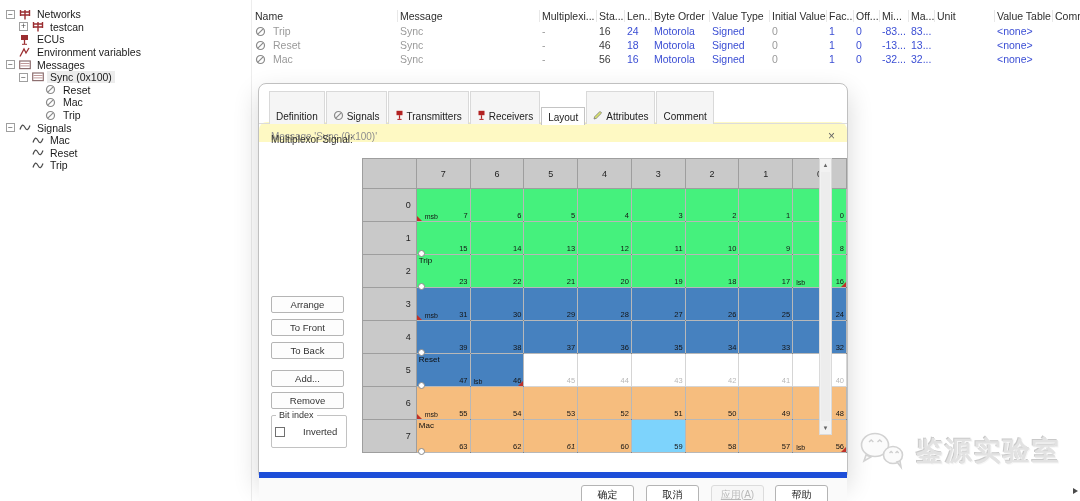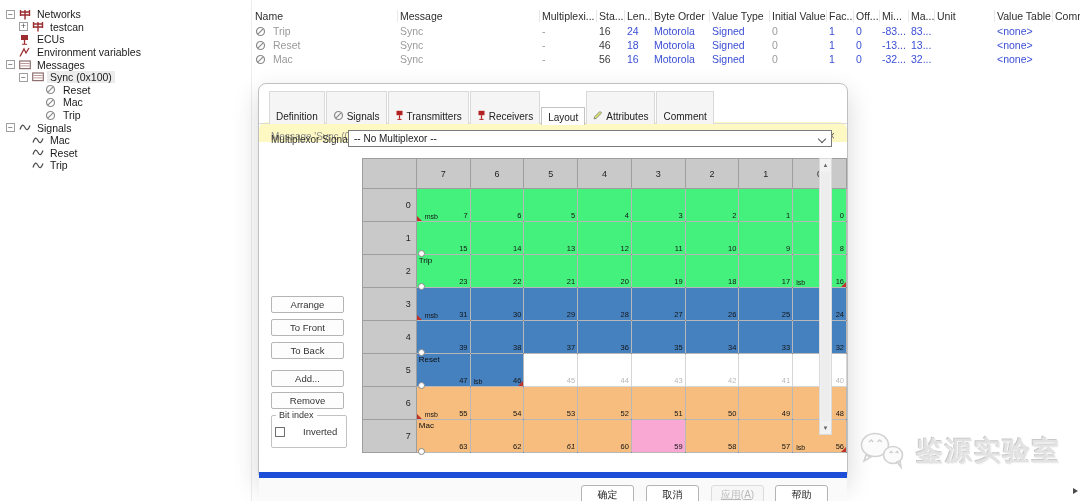--- a/index.html
+++ b/index.html
@@ -439,24 +439,20 @@
             <path d="M1 9l2.2-.6L8.6 3 7 1.4 1.6 6.8z" fill="#d9e36a" stroke="#7a7a7a" stroke-width="0.8"></path>
           </svg></span>
         <span>Attributes</span>
       </div>
       <div class="tab">
         <span>Comment</span>
       </div>
     </div>
 
   <div class="mux-label">Multiplexor Signal:</div>
-  <div class="mux-select">
-    <span>-- No Multiplexor --</span>
-    <span class="chevron"></span>
-  </div>
 
   <div id="side-buttons">
       <div class="side-btn sb-0">Arrange</div>
       <div class="side-btn sb-1">To Front</div>
       <div class="side-btn sb-2">To Back</div>
       <div class="side-btn sb-3">Add...</div>
       <div class="side-btn sb-4">Remove</div>
     </div>
 
   <div class="bit-group">
@@ -696,21 +692,21 @@
           </td>
           <td class="bit-cell" style="background: rgb(246, 189, 126);">
             <span class="bitnum">62</span>
           </td>
           <td class="bit-cell" style="background: rgb(246, 189, 126); font-style: italic;">
             <span class="bitnum">61</span>
           </td>
           <td class="bit-cell" style="background: rgb(246, 189, 126);">
             <span class="bitnum">60</span>
           </td>
-          <td class="bit-cell" style="background: #f9a8d4;">
+          <td class="bit-cell" style="background: #7dd3fc;">
             <span class="bitnum">59</span>
           </td>
           <td class="bit-cell" style="background: rgb(246, 189, 126);">
             <span class="bitnum">58</span>
           </td>
           <td class="bit-cell" style="background: rgb(246, 189, 126);">
             <span class="bitnum">57</span>
           </td>
           <td class="bit-cell" style="background: rgb(246, 189, 126);">
             <span class="bittag lsb">lsb</span>

